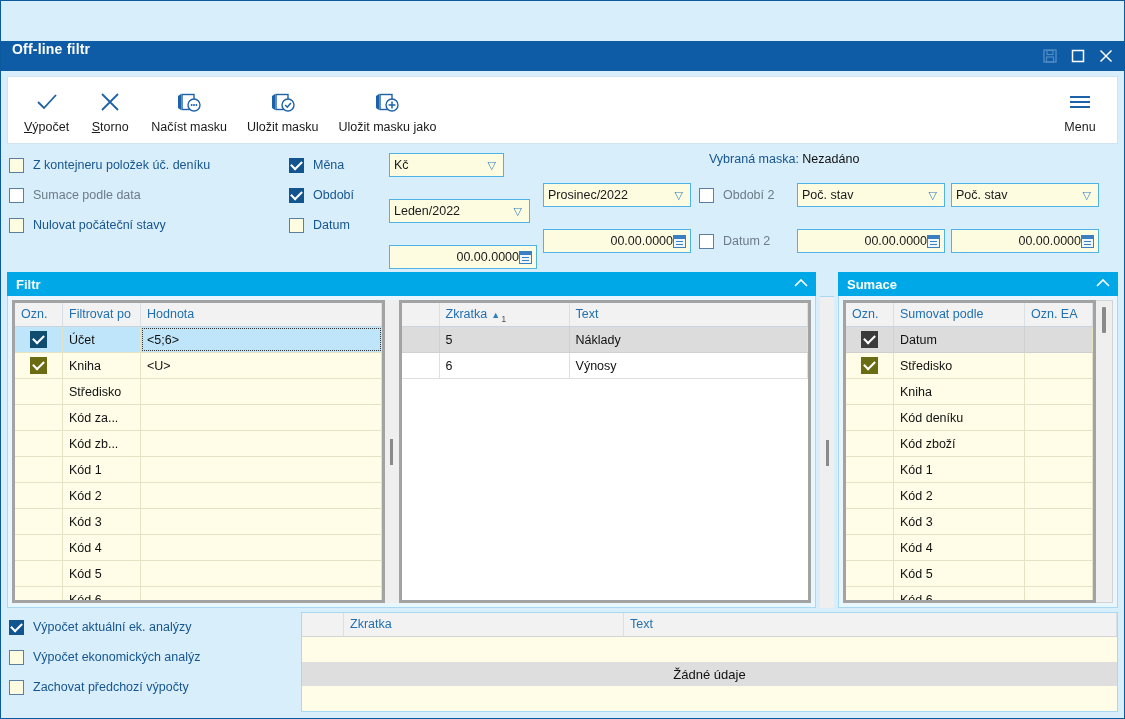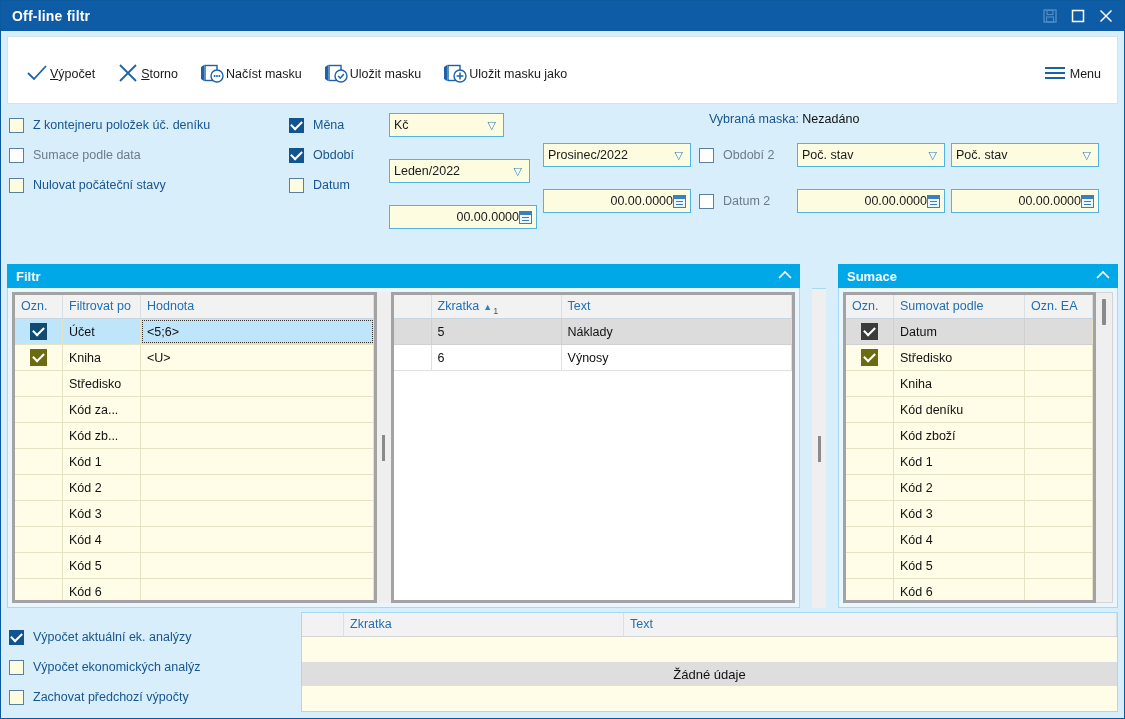--- a/index.html
+++ b/index.html
@@ -9,36 +9,36 @@
     font-family:"Liberation Sans", sans-serif;
     font-size:13px;
     background:#ffffff;
     overflow:hidden;
   }
 
   .window { width:1125px; height:719px; display:flex; flex-direction:column;
             border:1px solid #0c5a9e; background:#d8eefb; }
 
   
-  .titlebar { height:30px; background:#0e5ba6; display:flex; align-items:center;
-              flex:0 0 30px; }
+  .titlebar { height:30px; background:#0e5ba6; display:flex; align-items:flex-start;
+              flex:0 0 30px;margin-top:40px; }
   .title-text { color:#ffffff; font-weight:bold; font-size:14px; padding-left:11px;
                 letter-spacing:.2px; }
   .title-spacer { flex:1; }
   .title-btns { display:flex; align-items:center; height:30px; padding-right:4px; }
   .tbtn { width:28px; height:30px; display:flex; align-items:center; justify-content:center;
           color:#ffffff; font-size:15px; }
   .tbtn.dim { color:#4f8bc4; }
   .tbtn svg { display:block; }
 
   
   .toolbar { height:68px; flex:0 0 68px; background:#ffffff; border-bottom:1px solid #bcd9ee;
              display:flex; align-items:stretch; padding:4px 6px 0 6px;
              margin:5px 6px 0 6px; border:1px solid #cfe3f3; }
-  .tb-item { min-width:62px; padding:4px 10px 2px 10px; display:flex; flex-direction:row;
+  .tb-item { min-width:62px; padding:4px 10px 2px 10px; display:flex; flex-direction:column;
              align-items:center; justify-content:flex-start; cursor:default; }
   .tb-ico { height:34px; display:flex; align-items:center; justify-content:center; }
   .tb-lbl { font-size:12.5px; color:#1a1a1a; margin-top:1px; white-space:nowrap; }
   .tb-lbl u { text-decoration:underline; }
   .tb-spacer { flex:1; }
 
   
   .opts { flex:0 0 98px; background:#d9eefb; display:flex; padding:6px 8px 0 8px; position:relative; }
   .opt-col1 { width:280px; }
   .opt-row { height:30px; display:flex; align-items:center; }
@@ -66,21 +66,21 @@
                   background:
                     linear-gradient(#3a7fbf 1px, transparent 1px) 0 0/100% 3px; }
 
   .grp { display:flex; flex-direction:column; gap:16px; }
   .grp .slotrow { height:30px; display:flex; align-items:center; }
 
   .maskinfo { position:absolute; left:708px; top:8px; font-size:12.5px; color:#16558f;text-align:right; }
   .maskinfo b { color:#111; font-weight:normal; }
 
   
-  .panels { flex:1 1 auto; display:flex; padding:0 6px; gap:12px; min-height:0;margin-top:32px; }
+  .panels { flex:1 1 auto; display:flex; padding:0 6px; gap:4px; min-height:0; }
   .panel { display:flex; flex-direction:column; min-height:0; }
   .panel-hdr { height:24px; background:#00a8e8; display:flex; align-items:center;
                justify-content:space-between; padding:0 6px 0 9px; flex:0 0 24px; }
   .panel-hdr-title { color:#ffffff; font-weight:bold; font-size:13px; }
   .panel-body { flex:1 1 auto; border:1px solid #a8d9f4; border-top:none;
                 background:#e9f6fd; padding:4px; display:flex; min-height:0; }
 
   .grid { flex:1 1 auto; display:flex; flex-direction:column; min-height:0;
           border:3px solid #a3a3a3; background:#fffde7; overflow:hidden; }
   .grid-head { display:flex; background:#f2f2f2; border-bottom:1px solid #c9d6df;
@@ -109,21 +109,21 @@
 
   .splitter { width:14px; flex:0 0 14px; background:#efefef; position:relative;
               display:flex; align-items:center; justify-content:center; }
   .splitter:after { content:""; width:3px; height:26px; background:#8a8a8a; }
 
   .sortmark { color:#2e7fbf; font-size:9px; margin-left:4px; }
   .sortnum { color:#555; font-size:9px; vertical-align:sub; margin-left:1px; }
 
   
   .bottom { flex:0 0 110px; display:flex; padding:4px 6px 6px 6px; gap:8px; }
-  .bottom-left { width:286px; display:flex; flex-direction:column; justify-content:flex-end;
+  .bottom-left { width:286px; display:flex; flex-direction:column; justify-content:flex-start;
                  padding-left:2px; }
   .bottom-grid { flex:1 1 auto; border:1px solid #a8d9f4; background:#fffde7;
                  display:flex; flex-direction:column; overflow:hidden; }
   .bg-head { display:flex; height:24px; flex:0 0 24px; background:#f2f2f2;
              border-bottom:1px solid #d3d3d3; }
   .bg-rows { flex:1 1 auto; display:flex; flex-direction:column; }
   .bg-row { flex:1 1 0; display:flex; align-items:center; }
   .bg-row.alt { background:#dedede; }
   .bg-empty { color:#111; font-size:13px; text-align:center; width:100%; }
 </style>

